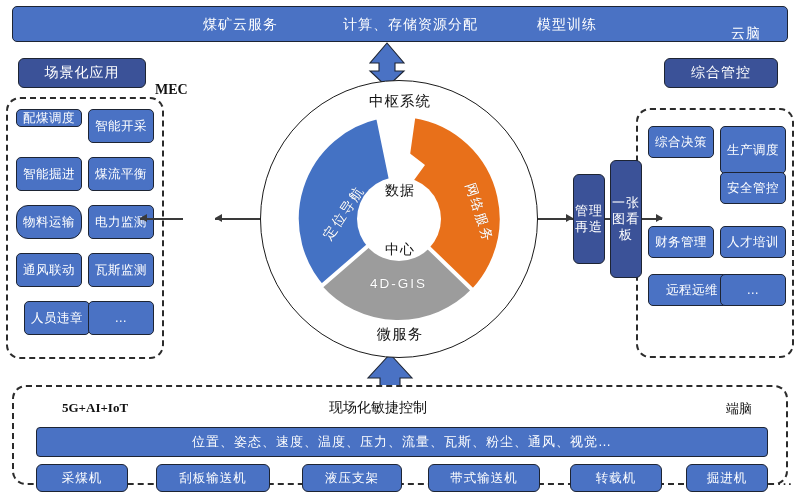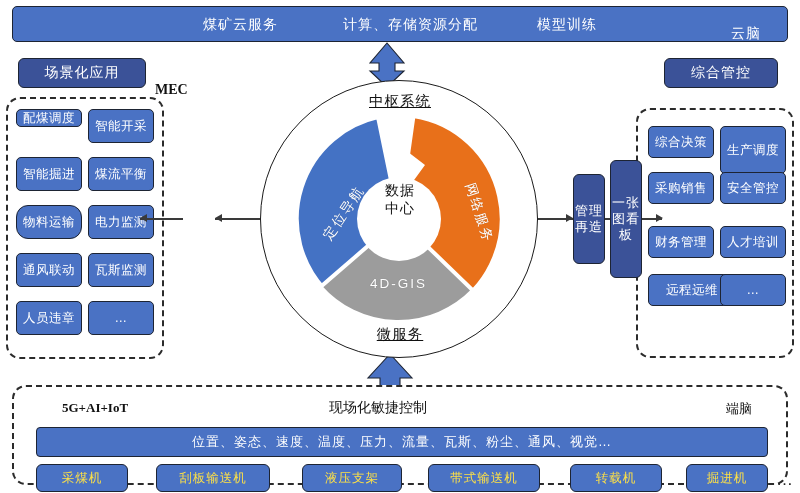--- a/index.html
+++ b/index.html
@@ -84,45 +84,45 @@
   .arrowR{border-top:4.5px solid transparent;border-bottom:4.5px solid transparent;border-left:7px solid #3a3a3a;}
 
   
   #circlewrap{position:absolute;left:258px;top:76px;width:284px;height:292px;}
   .ring-outer{
     position:absolute;left:2px;top:4px;width:278px;height:278px;
     border:1.6px solid #1b1b1b;border-radius:50%;background:#fff;box-sizing:border-box;
   }
   .ring-label{
     position:absolute;width:100%;text-align:center;color:#111;
-    font-size:14.5px;letter-spacing:1px;text-decoration:underline;
+    font-size:14.5px;letter-spacing:1px;
   }
   #donutsvg{position:absolute;left:31px;top:33px;}
   .hub{
     position:absolute;left:104px;top:106px;width:76px;height:76px;border-radius:50%;
-    background:#fff;display:flex;flex-direction:column;align-items:center;justify-content:flex-start;
+    background:#fff;display:flex;flex-direction:column;align-items:center;justify-content:space-between;
     color:#111;font-size:14px;line-height:1.25;letter-spacing:1px;
   }
   .seg-label{
     position:absolute;color:#ffffff;font-size:13.5px;letter-spacing:2px;white-space:nowrap;
     text-shadow:0 0 1px rgba(0,0,0,.25);
   }
 
   
   #bottompanel{left:12px;top:385px;width:776px;height:100px;}
   #sensorbar{
     position:absolute;left:22px;top:40px;width:732px;height:30px;
     background:#4a72c4;border:1.2px solid #1d2433;border-radius:4px;
     color:#fff;font-size:13px;display:flex;align-items:center;justify-content:center;
     letter-spacing:1px;box-sizing:border-box;
   }
   .eq{
     position:absolute;top:77px;height:28px;
     background:#4a72c4;border:1.2px solid #1d2433;border-radius:6px;
-    color:#fde047;font-size:12.5px;display:flex;align-items:center;justify-content:center;
+    color:#ffffff;font-size:12.5px;display:flex;align-items:center;justify-content:center;
     letter-spacing:1px;box-sizing:border-box;
   }
   .dots-plain{position:absolute;color:#222;font-size:17px;letter-spacing:2px;}
 
   
   #uparrow-top{position:absolute;left:360px;top:41px;}
   #uparrow-bottom{position:absolute;left:364px;top:352px;}
 </style>
 </head>
 <body>
@@ -149,35 +149,34 @@
 
   <div class="dashed-panel" style="left:6px;top:97px;width:158px;height:262px;">
     <div class="cell abs" style="left:8px;top:10px;width:66px;height:18px;">配煤调度</div>
     <div class="cell abs" style="left:80px;top:10px;width:66px;height:34px;">智能开采</div>
     <div class="cell abs" style="left:8px;top:58px;width:66px;height:34px;">智能掘进</div>
     <div class="cell abs" style="left:80px;top:58px;width:66px;height:34px;">煤流平衡</div>
     <div class="cell abs" style="left:8px;top:106px;width:66px;height:34px;border-radius:12px;">物料运输</div>
     <div class="cell abs" style="left:80px;top:106px;width:66px;height:34px;">电力监测</div>
     <div class="cell abs" style="left:8px;top:154px;width:66px;height:34px;">通风联动</div>
     <div class="cell abs" style="left:80px;top:154px;width:66px;height:34px;">瓦斯监测</div>
-    <div class="cell abs" style="left:8px;top:202px;width:66px;height:34px;">人员违章</div>
+    <div class="cell abs" style="left:16px;top:202px;width:66px;height:34px;">人员违章</div>
     <div class="cell abs" style="left:80px;top:202px;width:66px;height:34px;">…</div>
   </div>
 
   <div class="hline" style="left:215px;top:218px;width:48px;"></div>
   <div class="arrowL" style="left:215px;top:214px;"></div>
   <div class="hline" style="left:140px;top:218px;width:43px;"></div>
   <div class="arrowL" style="left:140px;top:214px;"></div>
 
   <div class="hdr-box" style="left:664px;top:58px;width:114px;height:30px;">综合管控</div>
 
   <div class="dashed-panel" style="left:636px;top:108px;width:158px;height:250px;">
     <div class="cell abs" style="left:10px;top:16px;width:66px;height:32px;">综合决策</div>
     <div class="cell abs" style="left:82px;top:16px;width:66px;height:48px;">生产调度</div>
-    <div class="cell abs" style="left:10px;top:62px;width:66px;height:32px;">采购销售</div>
     <div class="cell abs" style="left:82px;top:62px;width:66px;height:32px;">安全管控</div>
     <div class="cell abs" style="left:10px;top:116px;width:66px;height:32px;font-family:Liberation Mono, monospace;">财务管理</div>
     <div class="cell abs" style="left:82px;top:116px;width:66px;height:32px;">人才培训</div>
     <div class="cell abs" style="left:10px;top:164px;width:88px;height:32px;">远程远维</div>
     <div class="cell abs" style="left:82px;top:164px;width:66px;height:32px;">…</div>
   </div>
 
   <div class="hline" style="left:537px;top:218px;width:36px;"></div>
   <div class="arrowR" style="left:566px;top:214px;"></div>
   <div class="vbox" style="left:573px;top:174px;width:32px;height:90px;">

